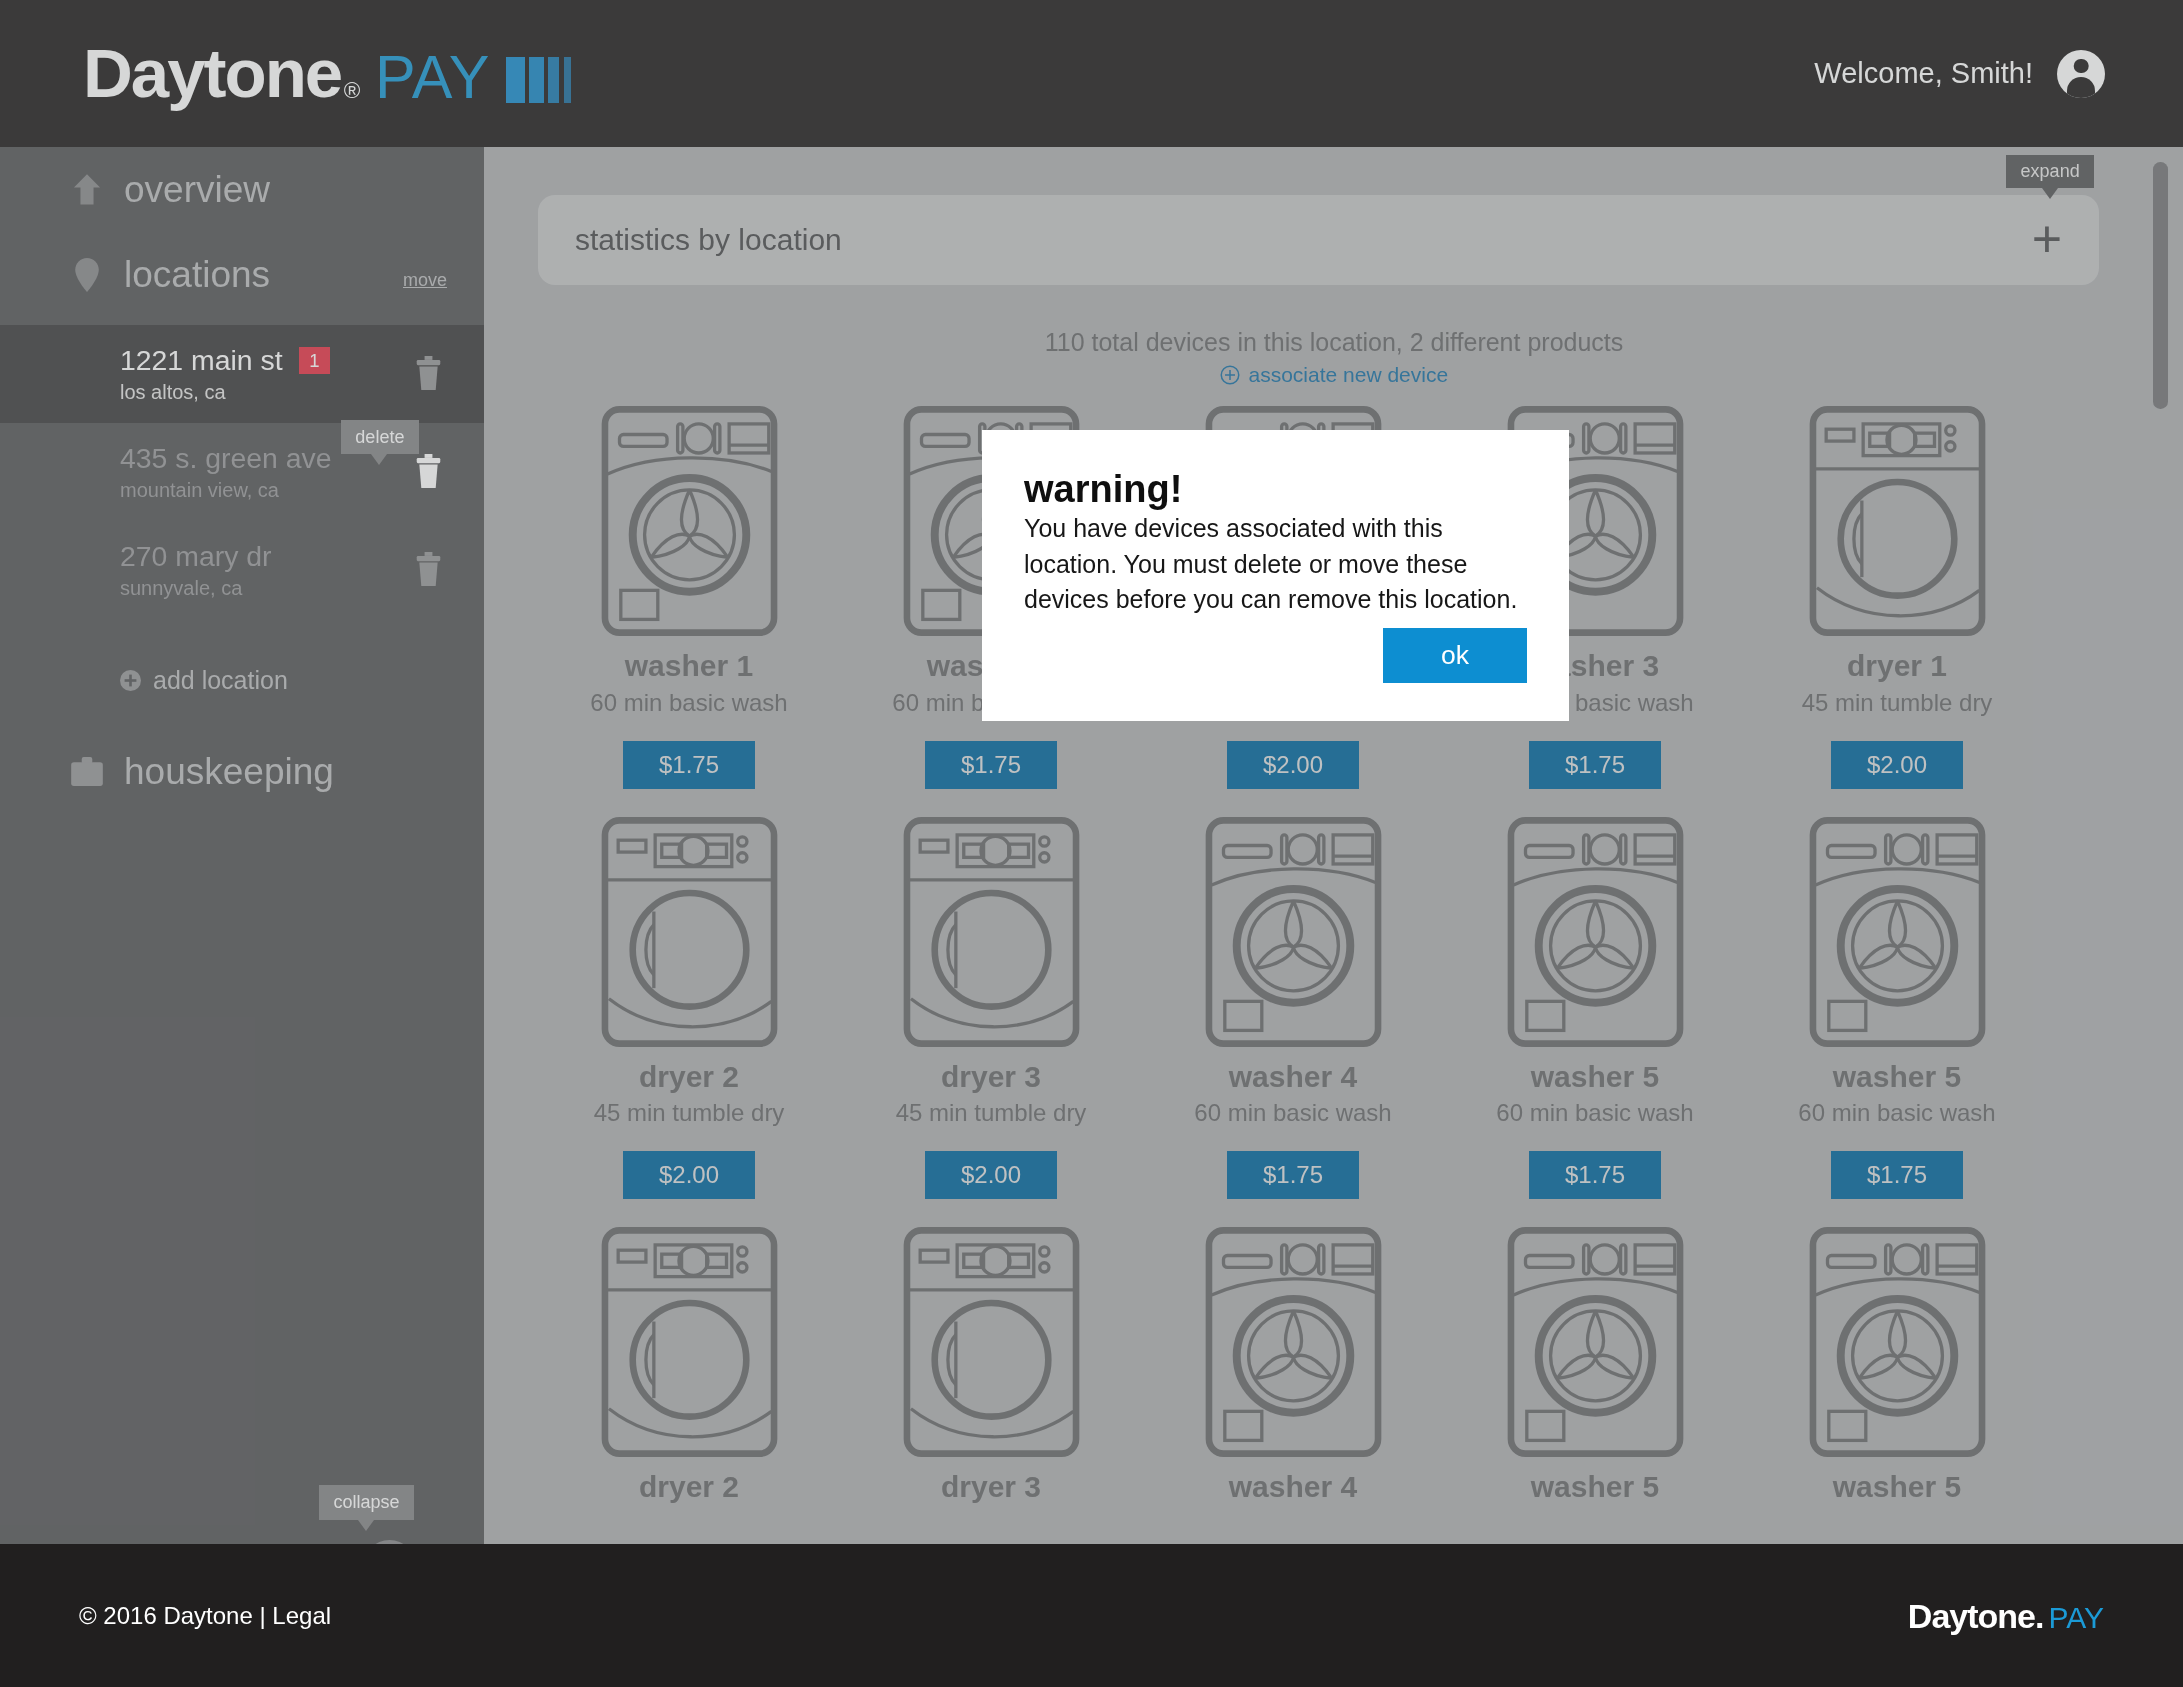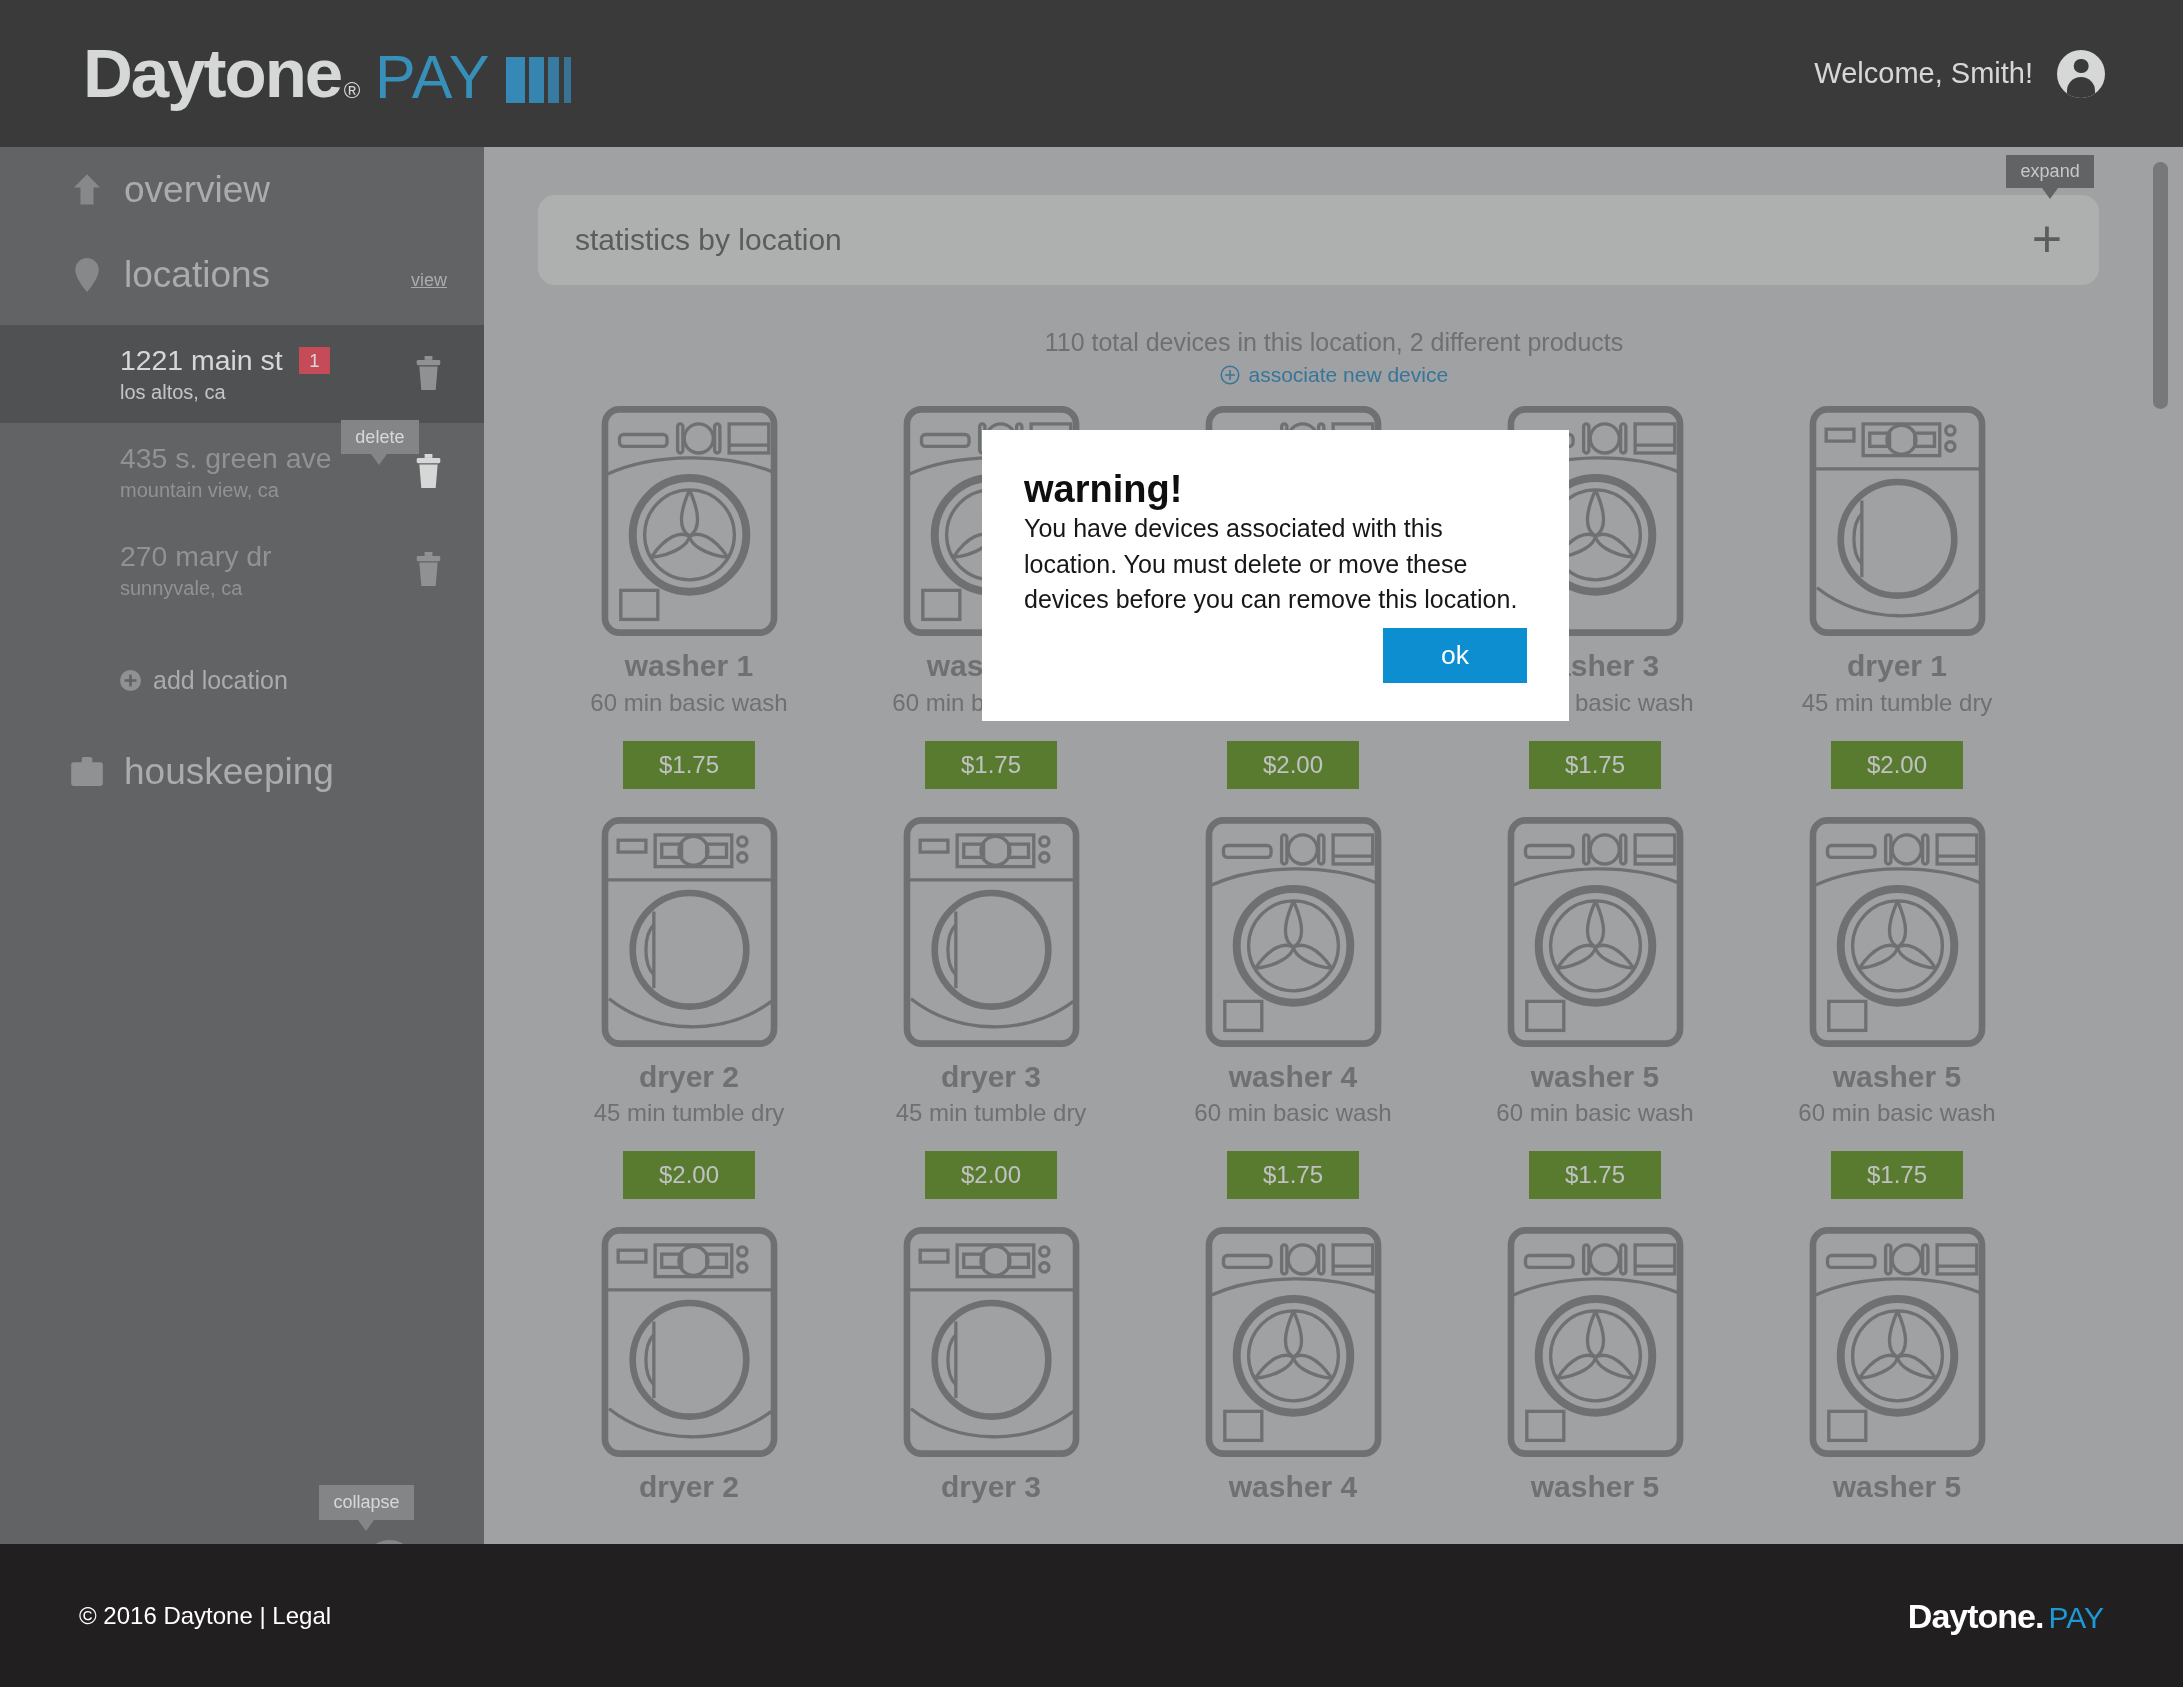--- a/index.html
+++ b/index.html
@@ -148,21 +148,21 @@
 
   .grid {
     position: absolute; left: 54px; top: 255px; width: 1588px;
     display: flex; flex-wrap: wrap;
   }
   .card { width: 302px; margin-bottom: 24px; text-align: center; }
   .card-icon { height: 238px; display: flex; align-items: center; justify-content: center; }
   .card-name { font-size: 30px; font-weight: bold; color: #6b6c6e; margin-top: 9.3px; }
   .card-desc { font-size: 24px; font-weight: 300; color: #6b6c6e; margin-top: 5.3px; }
   .price-btn {
-    display: inline-block; background: #4d7c0f; color: #dfe0e1;
+    display: inline-block; background: #0369a1; color: #dfe0e1;
     font-size: 24px; font-weight: 300; padding: 10px 36px; margin-top: 24px;
   }
 
   .scrollbar {
     position: absolute; right: 16px; top: 14.6px; width: 14.6px; height: 1363px;
   }
   .scroll-thumb {
     position: absolute; left: 0; top: 0; width: 14.6px; height: 247px;
     background: #77787a; border-radius: 7.3px;
   }
@@ -237,21 +237,21 @@
       <span class="nav-label">overview</span>
     </div>
 
     <div class="nav-row">
       <span class="ic">
         <svg width="24" height="34" viewBox="0 0 18 26">
             <path d="M9 0 C4 0 0 4 0 9 C0 16 9 26 9 26 C9 26 18 16 18 9 C18 4 14 0 9 0 Z" fill="#8d8e90"></path>
           </svg>
       </span>
       <span class="nav-label">locations</span>
-      <span class="nav-edit">view</span>
+      <span class="nav-edit">move</span>
     </div>
 
     <div class="loc-list">
 
       <div class="loc-item active">
         <div class="loc-name-row">
           <span class="loc-name">1221 main st</span>
           <span class="badge">1</span>
         </div>
         <span class="loc-sub">los altos, ca</span>

